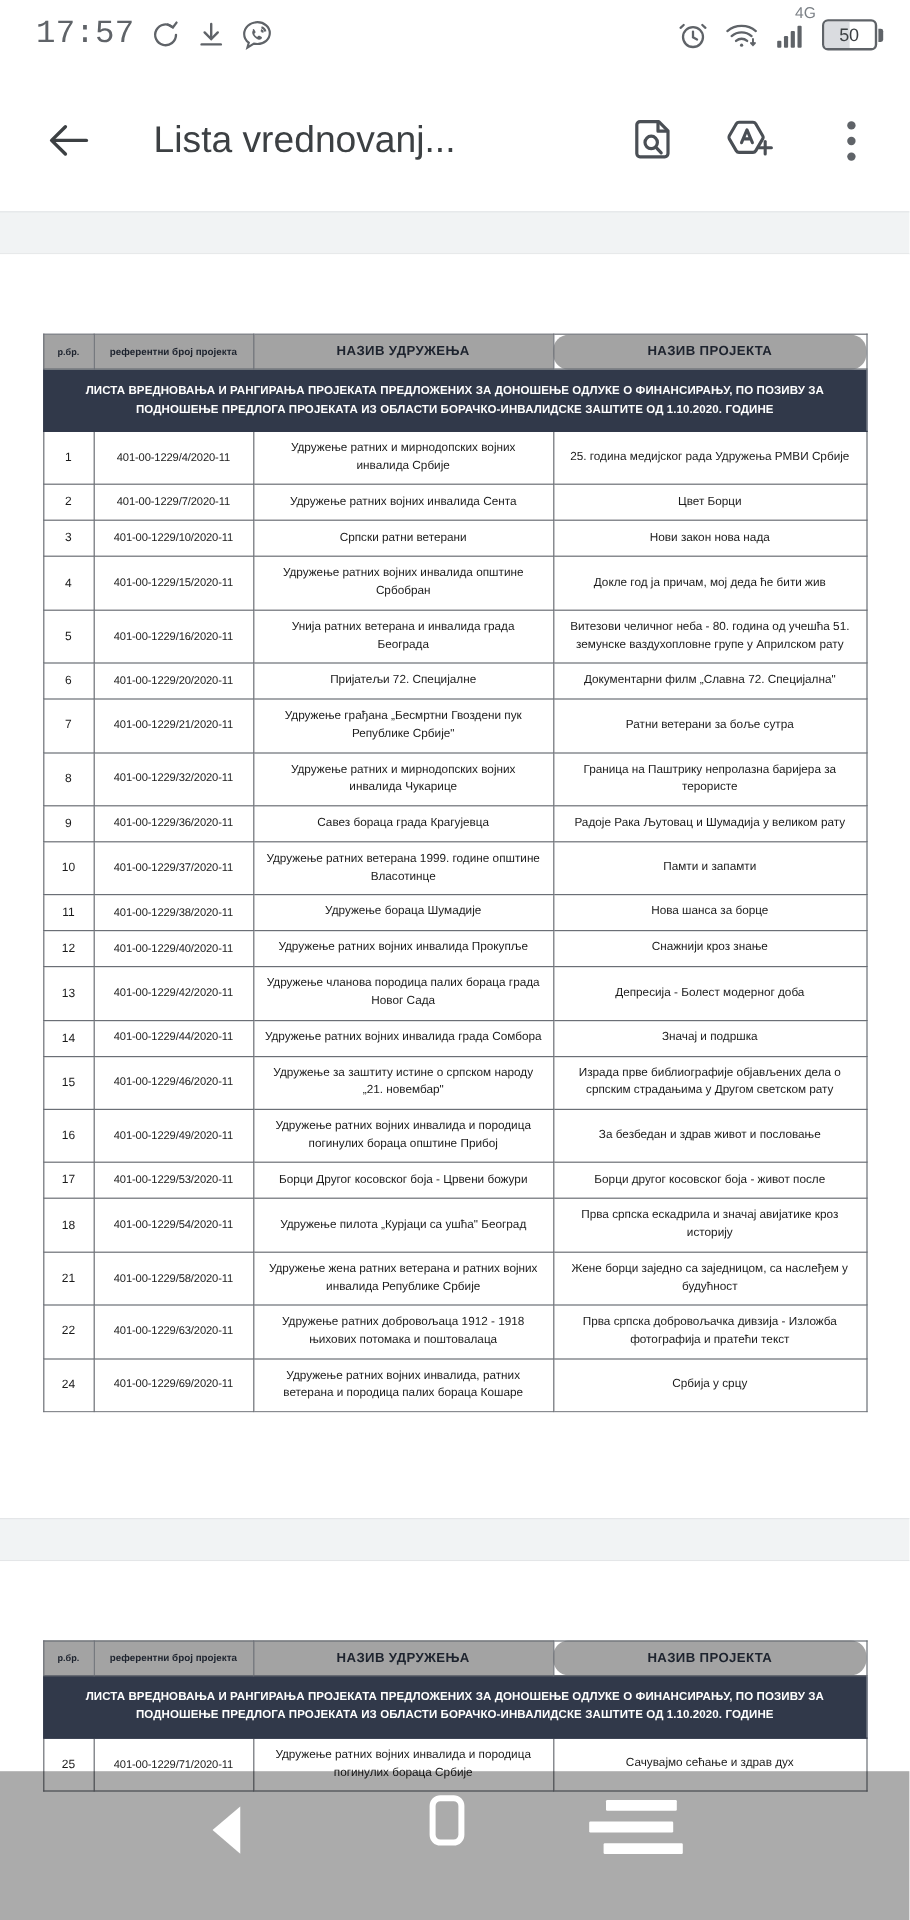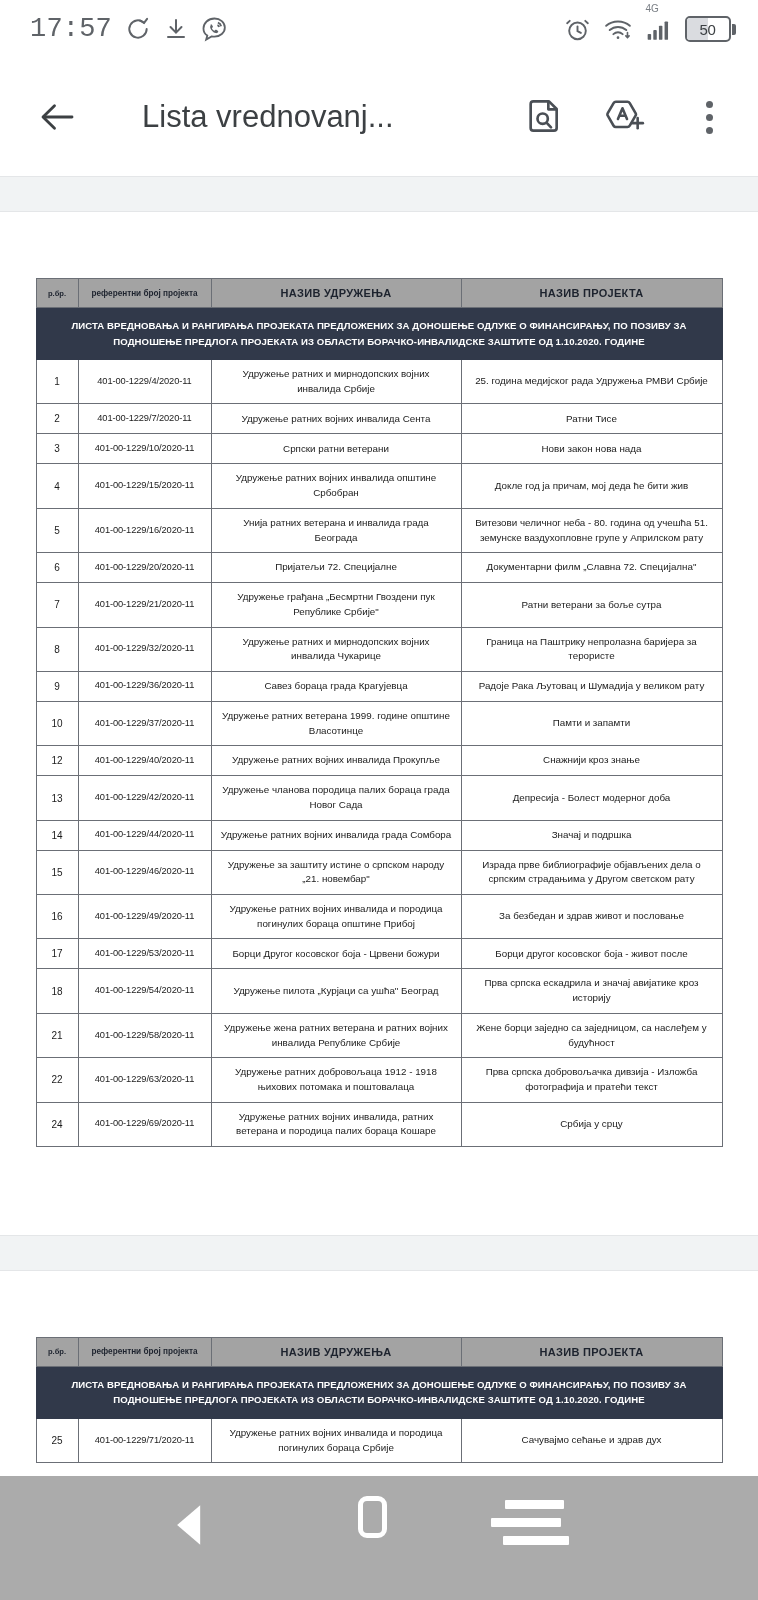--- a/index.html
+++ b/index.html
@@ -29,25 +29,25 @@
     letter-spacing: 0.2px;
     font-family: Liberation Mono, monospace;
   }
   .sb-icon { display: inline-flex; align-items: center; justify-content: center; }
   .net-label {
     position: relative;
     display: inline-flex;
     align-items: flex-start;
   }
   .net-sup {
-    font-size: 10px;
+    font-size: 13px;
     color: #7a7f85;
     position: absolute;
     top: -13px;
-    left: 1px;
+    left: 18px;
   }
   .battery {
     display: inline-flex;
     align-items: center;
     position: relative;
     justify-content: center;
   }
   .battery-body {
     width: 46px; height: 26px;
     border: 2.2px solid #5f6368;
@@ -79,21 +79,21 @@
   .app-bar {
     height: 118px;
     display: flex;
     align-items: center;
     padding: 0 22px 0 30px;
     background: #ffffff;
   }
   .app-title {
     font-size: 31px;
     color: #3c4043;
-    margin-left: 58px;
+    margin-left: 44px;
     white-space: nowrap;
     overflow: hidden;
     flex: 1;
     font-family: "Liberation Sans", sans-serif;
   }
   .appbar-btn {
     width: 54px; height: 54px;
     display: inline-flex;
     align-items: center;
     justify-content: center;
@@ -147,21 +147,21 @@
   thead.col-head td {
     background: #a3a3a3;
     color: #1d232e;
     font-weight: bold;
     text-align: center;
     padding: 8px 4px;
   }
   .ch-rbr   { font-size: 7.6px; }
   .ch-ref   { font-size: 8.2px; }
   .ch-assoc { font-size: 11px; letter-spacing: 0.3px; }
-  .ch-proj  { font-size: 11px; letter-spacing: 0.3px; }
+  .ch-proj  { font-size: 11px; letter-spacing: 0.3px; border-radius: 13px; }
 
   tbody tr td {
     background: #ffffff;
     color: #1b1b1b;
     text-align: center;
     padding: 7px 5px;
     line-height: 1.5;
   }
   td.c-num   { font-size: 10px; width: 42px; }
   td.c-ref   { font-size: 9.3px; width: 133px; letter-spacing: -0.1px; }
@@ -337,21 +337,21 @@
             <tr>
               <td class="c-num">1</td>
               <td class="c-ref">401-00-1229/4/2020-11</td>
               <td class="c-assoc">Удружење ратних и мирнодопских војних инвалида Србије</td>
               <td class="c-proj">25. година медијског рада Удружења РМВИ Србије</td>
             </tr>
             <tr>
               <td class="c-num">2</td>
               <td class="c-ref">401-00-1229/7/2020-11</td>
               <td class="c-assoc">Удружење ратних војних инвалида Сента</td>
-              <td class="c-proj">Ратни Тисе</td>
+              <td class="c-proj">Цвет Борци</td>
             </tr>
             <tr>
               <td class="c-num">3</td>
               <td class="c-ref">401-00-1229/10/2020-11</td>
               <td class="c-assoc">Српски ратни ветерани</td>
               <td class="c-proj">Нови закон нова нада</td>
             </tr>
             <tr>
               <td class="c-num">4</td>
               <td class="c-ref">401-00-1229/15/2020-11</td>
@@ -386,20 +386,26 @@
               <td class="c-num">9</td>
               <td class="c-ref">401-00-1229/36/2020-11</td>
               <td class="c-assoc">Савез бораца града Крагујевца</td>
               <td class="c-proj">Радоје Рака Љутовац и Шумадија у великом рату</td>
             </tr>
             <tr>
               <td class="c-num">10</td>
               <td class="c-ref">401-00-1229/37/2020-11</td>
               <td class="c-assoc">Удружење ратних ветерана 1999. године општине Власотинце</td>
               <td class="c-proj">Памти и запамти</td>
+            </tr>
+            <tr>
+              <td class="c-num">11</td>
+              <td class="c-ref">401-00-1229/38/2020-11</td>
+              <td class="c-assoc">Удружење бораца Шумадије</td>
+              <td class="c-proj">Нова шанса за борце</td>
             </tr>
             <tr>
               <td class="c-num">12</td>
               <td class="c-ref">401-00-1229/40/2020-11</td>
               <td class="c-assoc">Удружење ратних војних инвалида Прокупље</td>
               <td class="c-proj">Снажнији кроз знање</td>
             </tr>
             <tr>
               <td class="c-num">13</td>
               <td class="c-ref">401-00-1229/42/2020-11</td>

